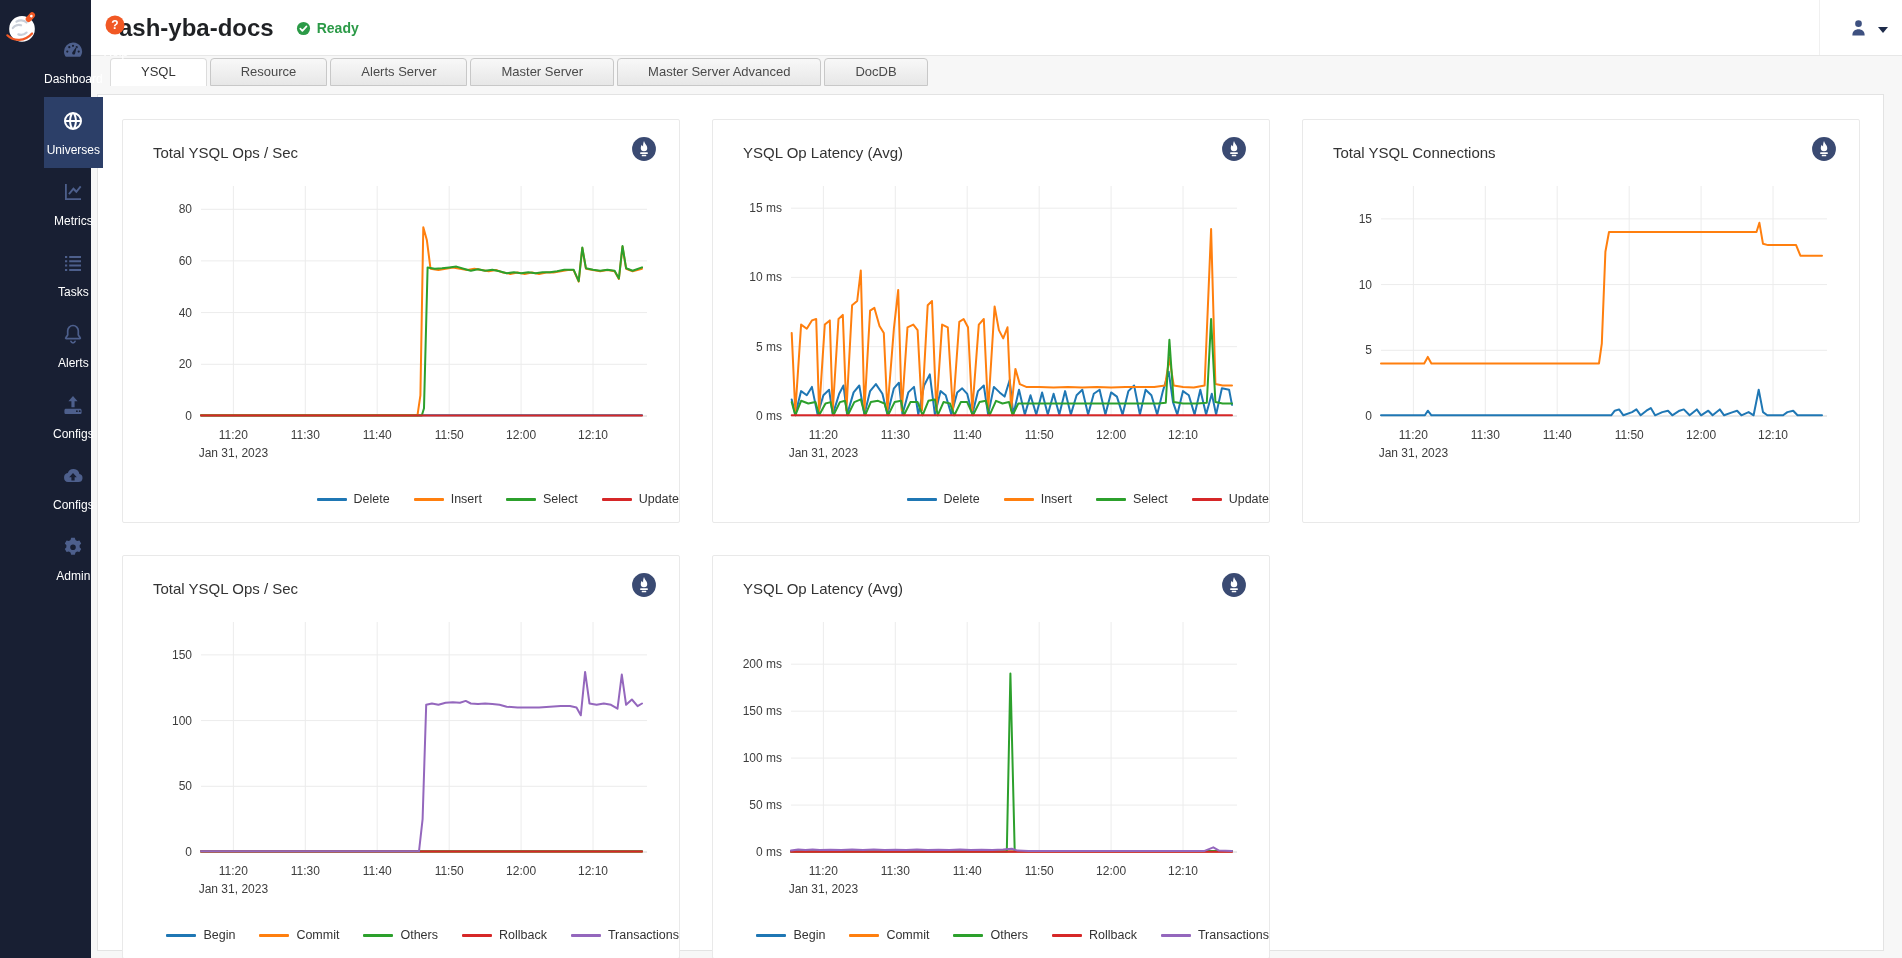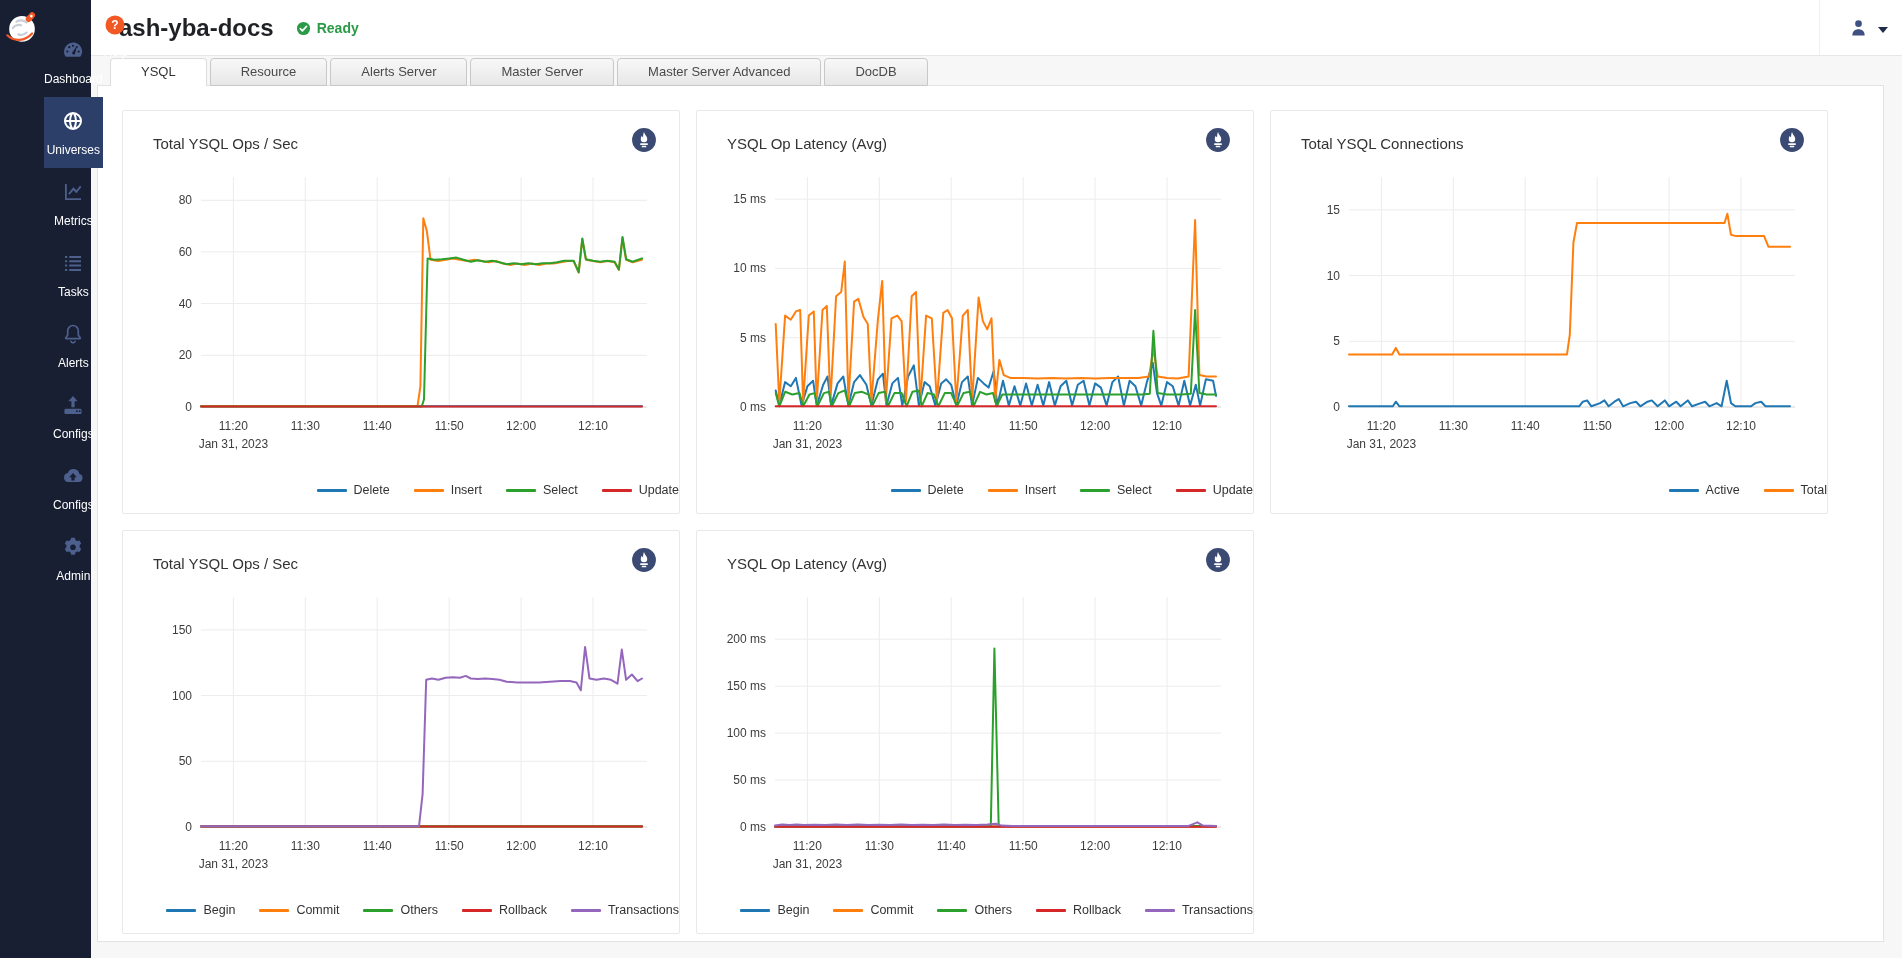--- a/index.html
+++ b/index.html
@@ -29,29 +29,29 @@
   .ready-badge svg { width:15px; height:15px; }
   .user-area { margin-left:auto; display:flex; align-items:center; height:100%; }
   .user-divider { width:1px; height:100%; background:#f0f0f0; margin-right:28px; }
   .user-area .person { width:21px; height:21px; }
   .user-caret { margin:4px 14px 0 9px; width:0; height:0;
     border-left:5px solid transparent; border-right:5px solid transparent;
     border-top:6px solid #1e2b4a; }
 
   
   .main { position:fixed; left:91px; top:56px; right:0; bottom:0; background:#f7f7f7; }
-  .tab-bar { display:flex; margin:2px 0 0 19px; height:28px; position:relative; z-index:3; }
+  .tab-bar { display:flex; margin:2px 0 9px 19px; height:28px; position:relative; z-index:3; }
   .tab { padding:0 30px; line-height:26px; font-size:13px; color:#4a4a4a; cursor:pointer;
     background:linear-gradient(#f8f8f8,#e7e7e7); border:1px solid #c8c8c8;
     border-radius:4px 4px 0 0; margin-right:3px; white-space:nowrap; }
   .tab.active { background:#fff; border:1px solid #dcdcdc; border-bottom:none;
     color:#333; z-index:4; position:relative; }
   .panel { margin:-1px 18px 0 6px; height:857px; background:#fff;
     border:1px solid #e3e3e3; position:relative; z-index:1; }
-  .charts-grid { display:flex; flex-wrap:wrap; gap:16px; padding:24px 0 0 24px; }
+  .charts-grid { display:flex; flex-wrap:wrap; gap:32px; padding:24px 0 0 24px; }
 
   
   .chart-card { width:558px; height:404px; background:#fff; border:1px solid #e9e9e9;
     position:relative; border-radius:2px; }
   .card-title { position:absolute; left:30px; top:24px; font-size:15px; color:#333; }
   .prom-icon { position:absolute; right:22px; top:16px; width:26px; height:26px; cursor:pointer; }
   .prom-icon svg { width:26px; height:26px; }
   .plot-svg { position:absolute; left:14px; top:60px; }
   .plot-svg text { font-family:"Liberation Sans","DejaVu Sans",sans-serif;
     font-size:12px; fill:#3d3d3d; }
@@ -304,30 +304,20 @@
             <polyline points="64.0,235.3 107.9,235.3 110.8,230.7 114.4,235.3 287.0,235.3 294.2,235.3 297.8,230.7 302.1,229.4 306.4,235.3 315.1,232.1 319.4,229.4 323.7,235.3 329.4,230.7 333.8,228.1 338.1,235.3 345.3,232.1 351.0,230.7 355.3,235.3 362.5,230.7 366.8,229.4 372.6,235.3 379.8,229.4 384.1,235.3 391.3,230.7 395.6,235.3 402.8,229.4 407.1,235.3 415.8,232.1 420.1,230.7 424.4,235.3 431.6,232.1 436.6,235.3 441.7,209.7 446.0,232.1 450.3,235.3 466.1,235.3 470.4,232.1 476.2,230.7 480.5,235.3 505.0,235.3" fill="none" stroke="#1f77b4" stroke-width="2" stroke-linejoin="round" stroke-linecap="round"></polyline>
             <polyline points="64.0,183.4 107.2,183.4 110.8,176.9 114.4,183.4 282.0,183.4 284.8,163.7 288.4,71.7 292.0,52.0 439.5,52.0 442.4,42.8 446.0,63.8 451.0,65.1 479.1,65.1 483.4,75.7 505.0,75.7" fill="none" stroke="#ff7f0e" stroke-width="2" stroke-linejoin="round" stroke-linecap="round"></polyline>
             <text x="96.4" y="259" text-anchor="middle">11:20</text>
             <text x="168.3" y="259" text-anchor="middle">11:30</text>
             <text x="240.2" y="259" text-anchor="middle">11:40</text>
             <text x="312.2" y="259" text-anchor="middle">11:50</text>
             <text x="384.1" y="259" text-anchor="middle">12:00</text>
             <text x="456.0" y="259" text-anchor="middle">12:10</text>
             <text x="96.4" y="277" text-anchor="middle">Jan 31, 2023</text>
           </svg>
-          <div class="legend">
-            <span class="lg-item">
-              <span class="lg-swatch" style="background:#1f77b4"></span>
-              <span class="lg-label">Active</span>
-            </span>
-            <span class="lg-item">
-              <span class="lg-swatch" style="background:#ff7f0e"></span>
-              <span class="lg-label">Total</span>
-            </span>
-          </div>
         </div>
         <div class="chart-card">
           <div class="card-title">Total YSQL Ops / Sec</div>
           <span class="prom-icon"><svg viewBox="0 0 24 24">
               <circle cx="12" cy="12" r="11" fill="#3a4a72"></circle>
               <path fill="#fff" d="M12 4.6c.4 2.4 3 3.8 3 6.4a3 3 0 0 1-6 0c0-1 .4-2 1-2.9.2.8.6 1.4 1.2 1.7-.2-1.7.2-3.7.8-5.2z"></path>
               <rect x="8.5" y="15.1" width="7" height="1.5" rx="0.3" fill="#fff"></rect>
               <rect x="9.9" y="17.4" width="4.2" height="1.4" rx="0.3" fill="#fff"></rect>
             </svg></span>
           <svg class="plot-svg" width="526" height="290" viewBox="0 0 526 290">

